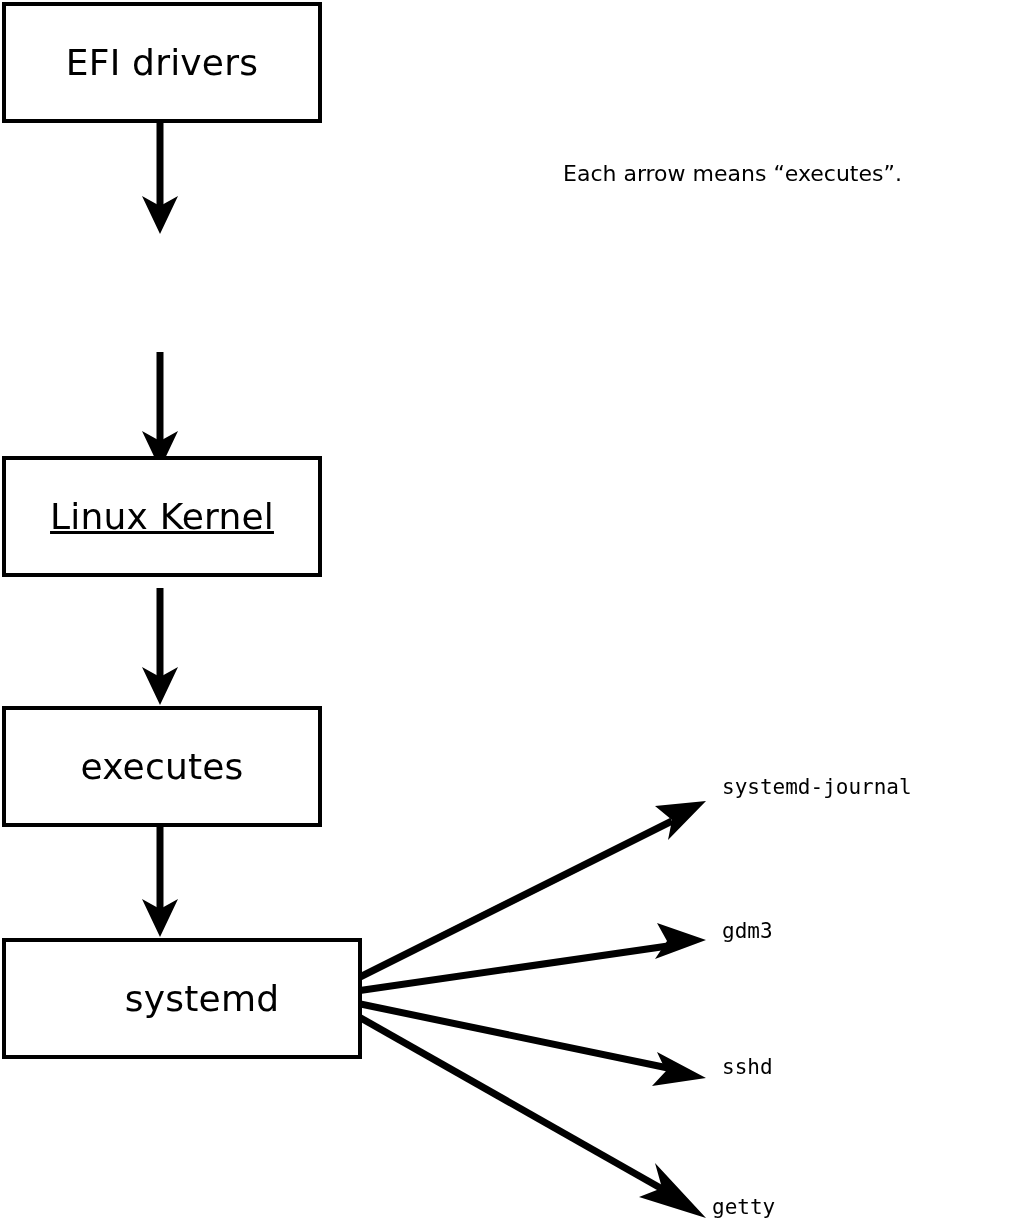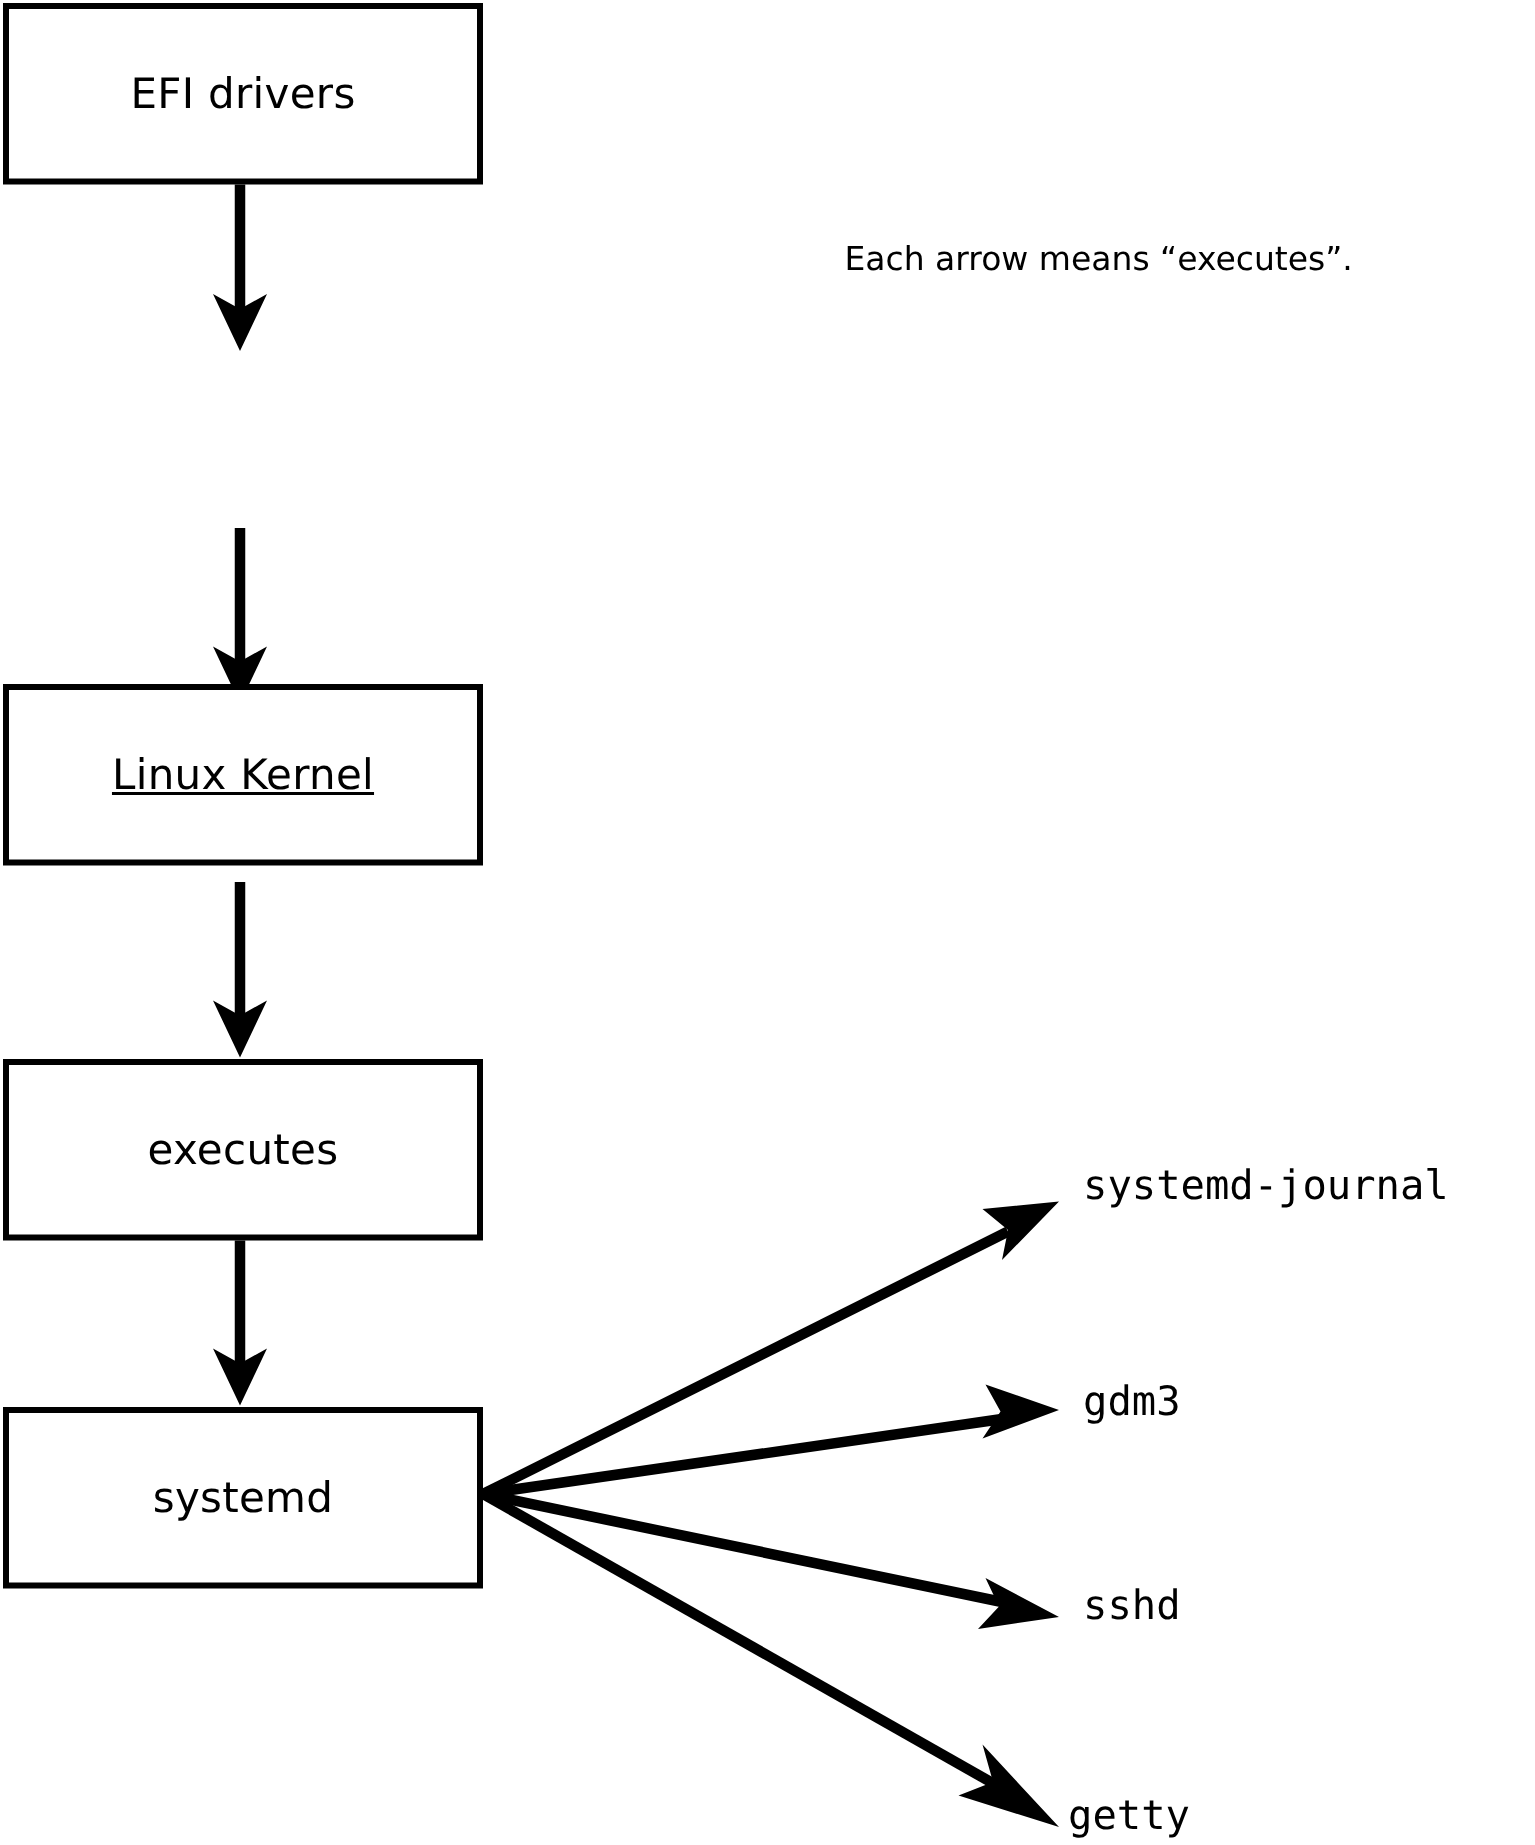--- a/index.html
+++ b/index.html
@@ -25,30 +25,30 @@
     height: 113px;
     border: 4px solid #000000;
     background: #ffffff;
     box-sizing: content-box;
     display: flex;
     align-items: center;
     justify-content: center;
   }
   .stage-box .stage-label {
     font-family: "DejaVu Sans", "Liberation Sans", sans-serif;
-    font-size: 28px;
+    font-size: 36px;
     line-height: 1;
     color: #000000;
     letter-spacing: 0.2px;
   }
   #box-efi-drivers  { top: 2px; }
   #box-bootloader   { top: 235px; }
   #box-linux-kernel { top: 456px; text-decoration: underline; }
   #box-initramfs    { top: 706px; }
-  #box-systemd      { top: 938px; }
+  #box-systemd      { top: 938px; padding-left: 40px; }
 
   #arrows-svg {
     position: absolute;
     left: 0;
     top: 0;
     width: 1023px;
     height: 1230px;
     pointer-events: none;
   }
 
@@ -59,21 +59,21 @@
     font-family: "DejaVu Sans", "Liberation Sans", sans-serif;
     font-size: 22px;
     line-height: 1.2;
     white-space: nowrap;
     color: #000000;
   }
 
   .proc-label {
     position: absolute;
     font-family: "DejaVu Sans Mono", "Liberation Mono", monospace;
-    font-size: 27px;
+    font-size: 21px;
     line-height: 1;
     white-space: nowrap;
     color: #000000;
   }
   #proc-label-0 { left: 722px; top: 777px; }
   #proc-label-1 { left: 722px; top: 921px; }
   #proc-label-2 { left: 722px; top: 1057px; }
   #proc-label-3 { left: 712px; top: 1197px; }
 </style>
 </head>

